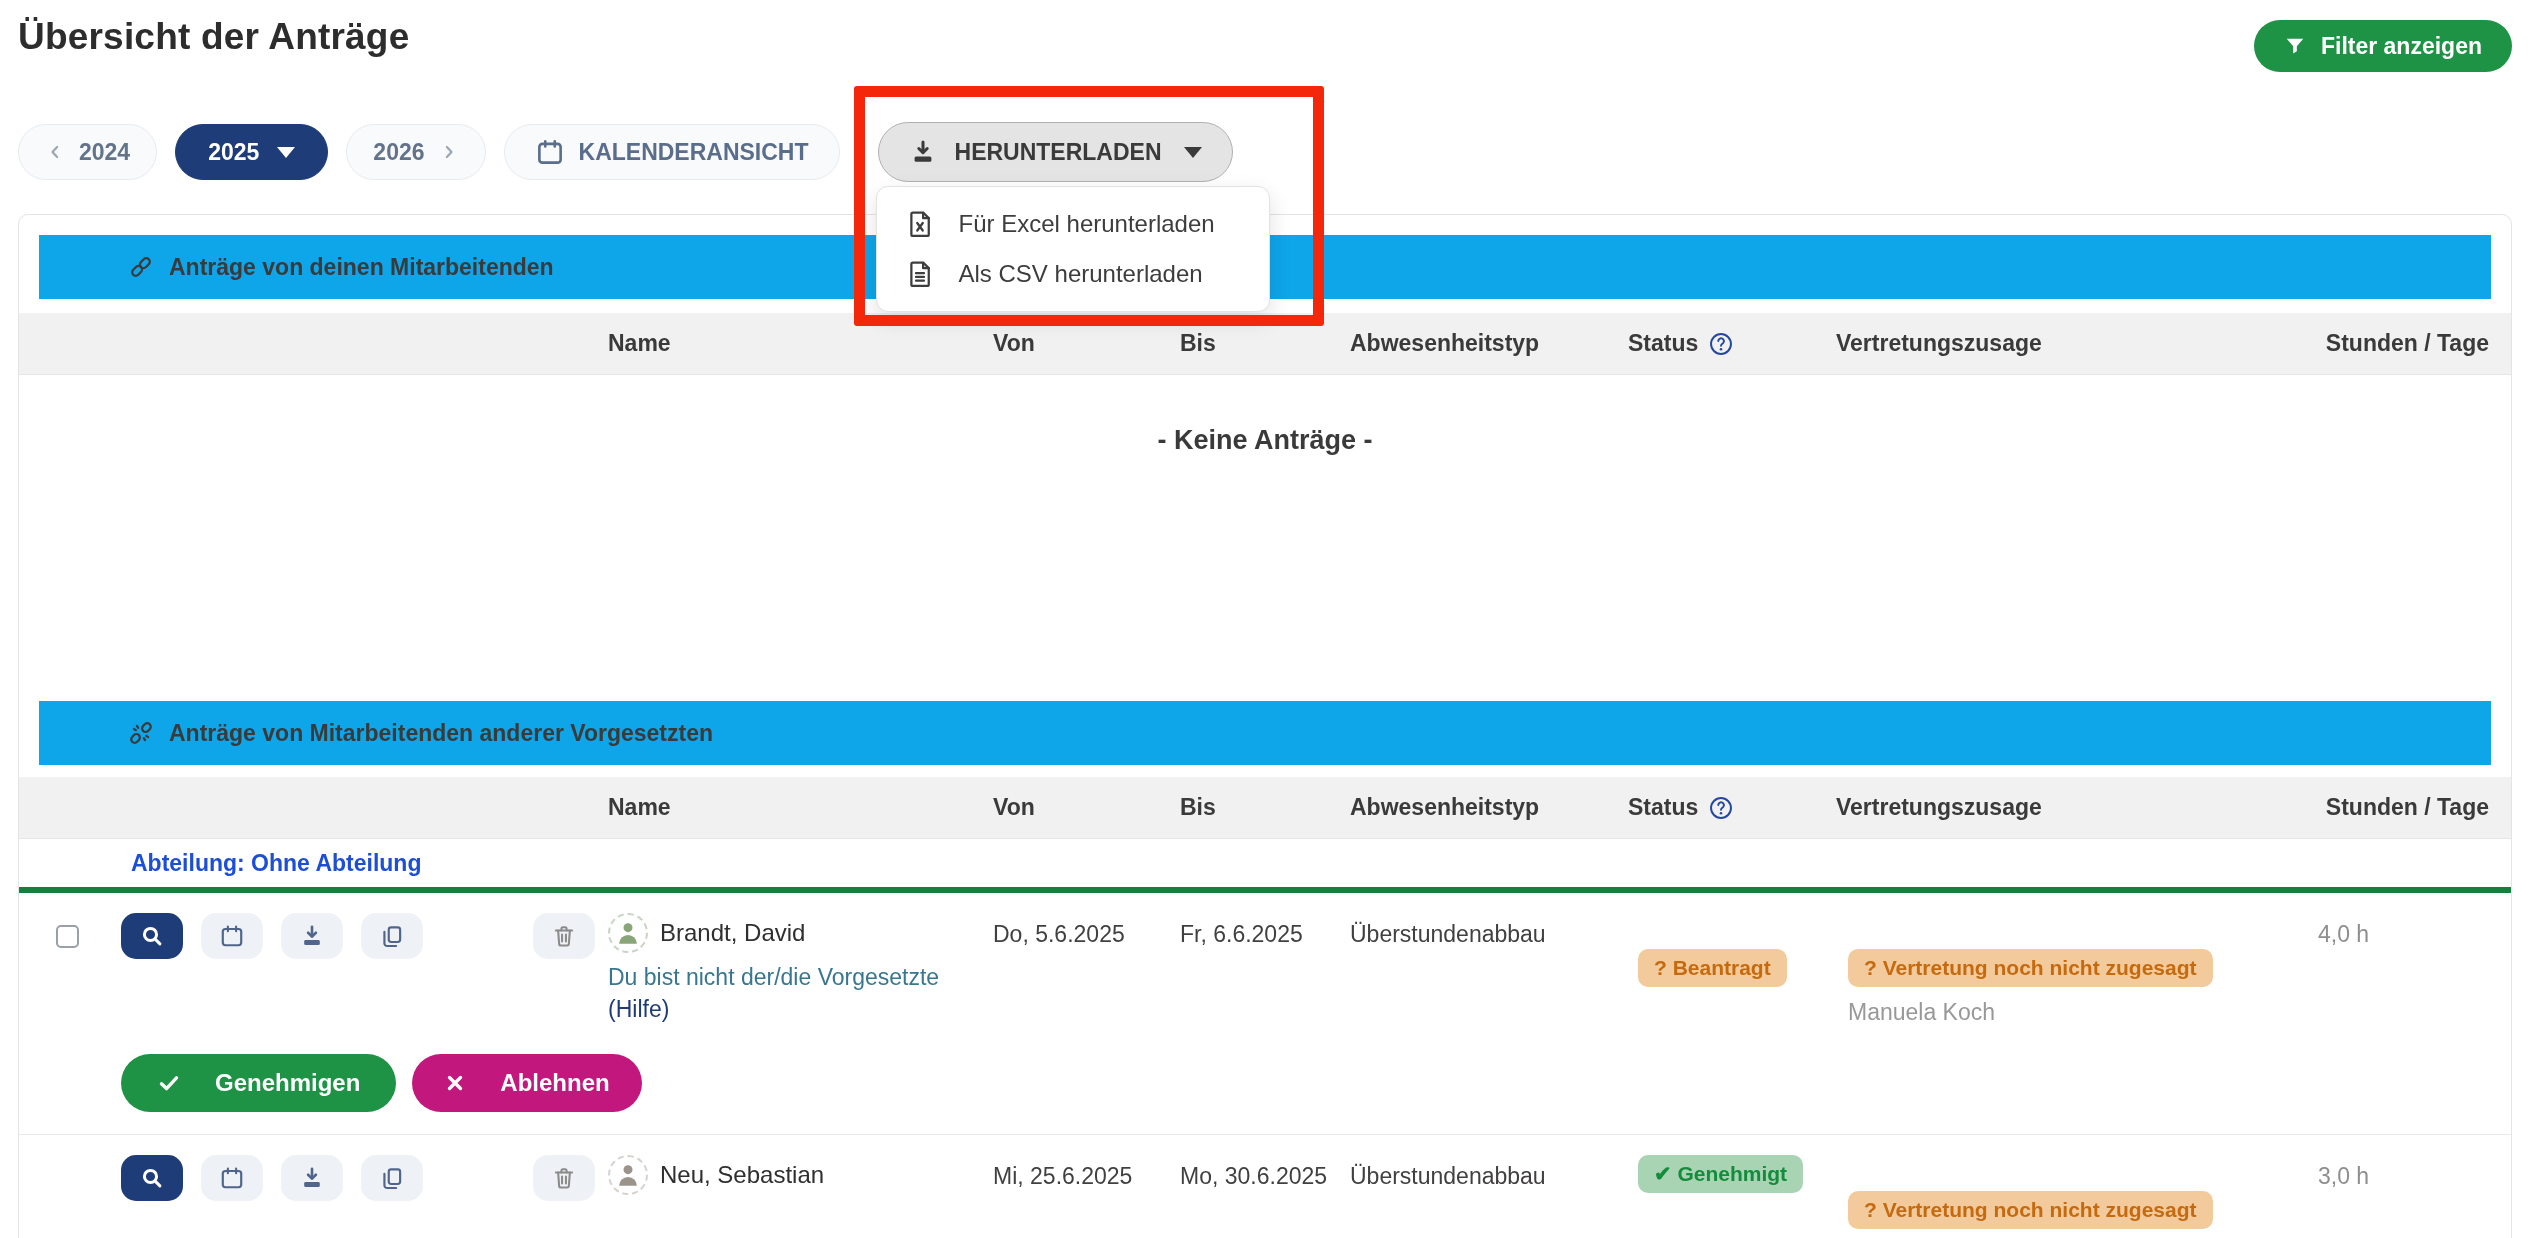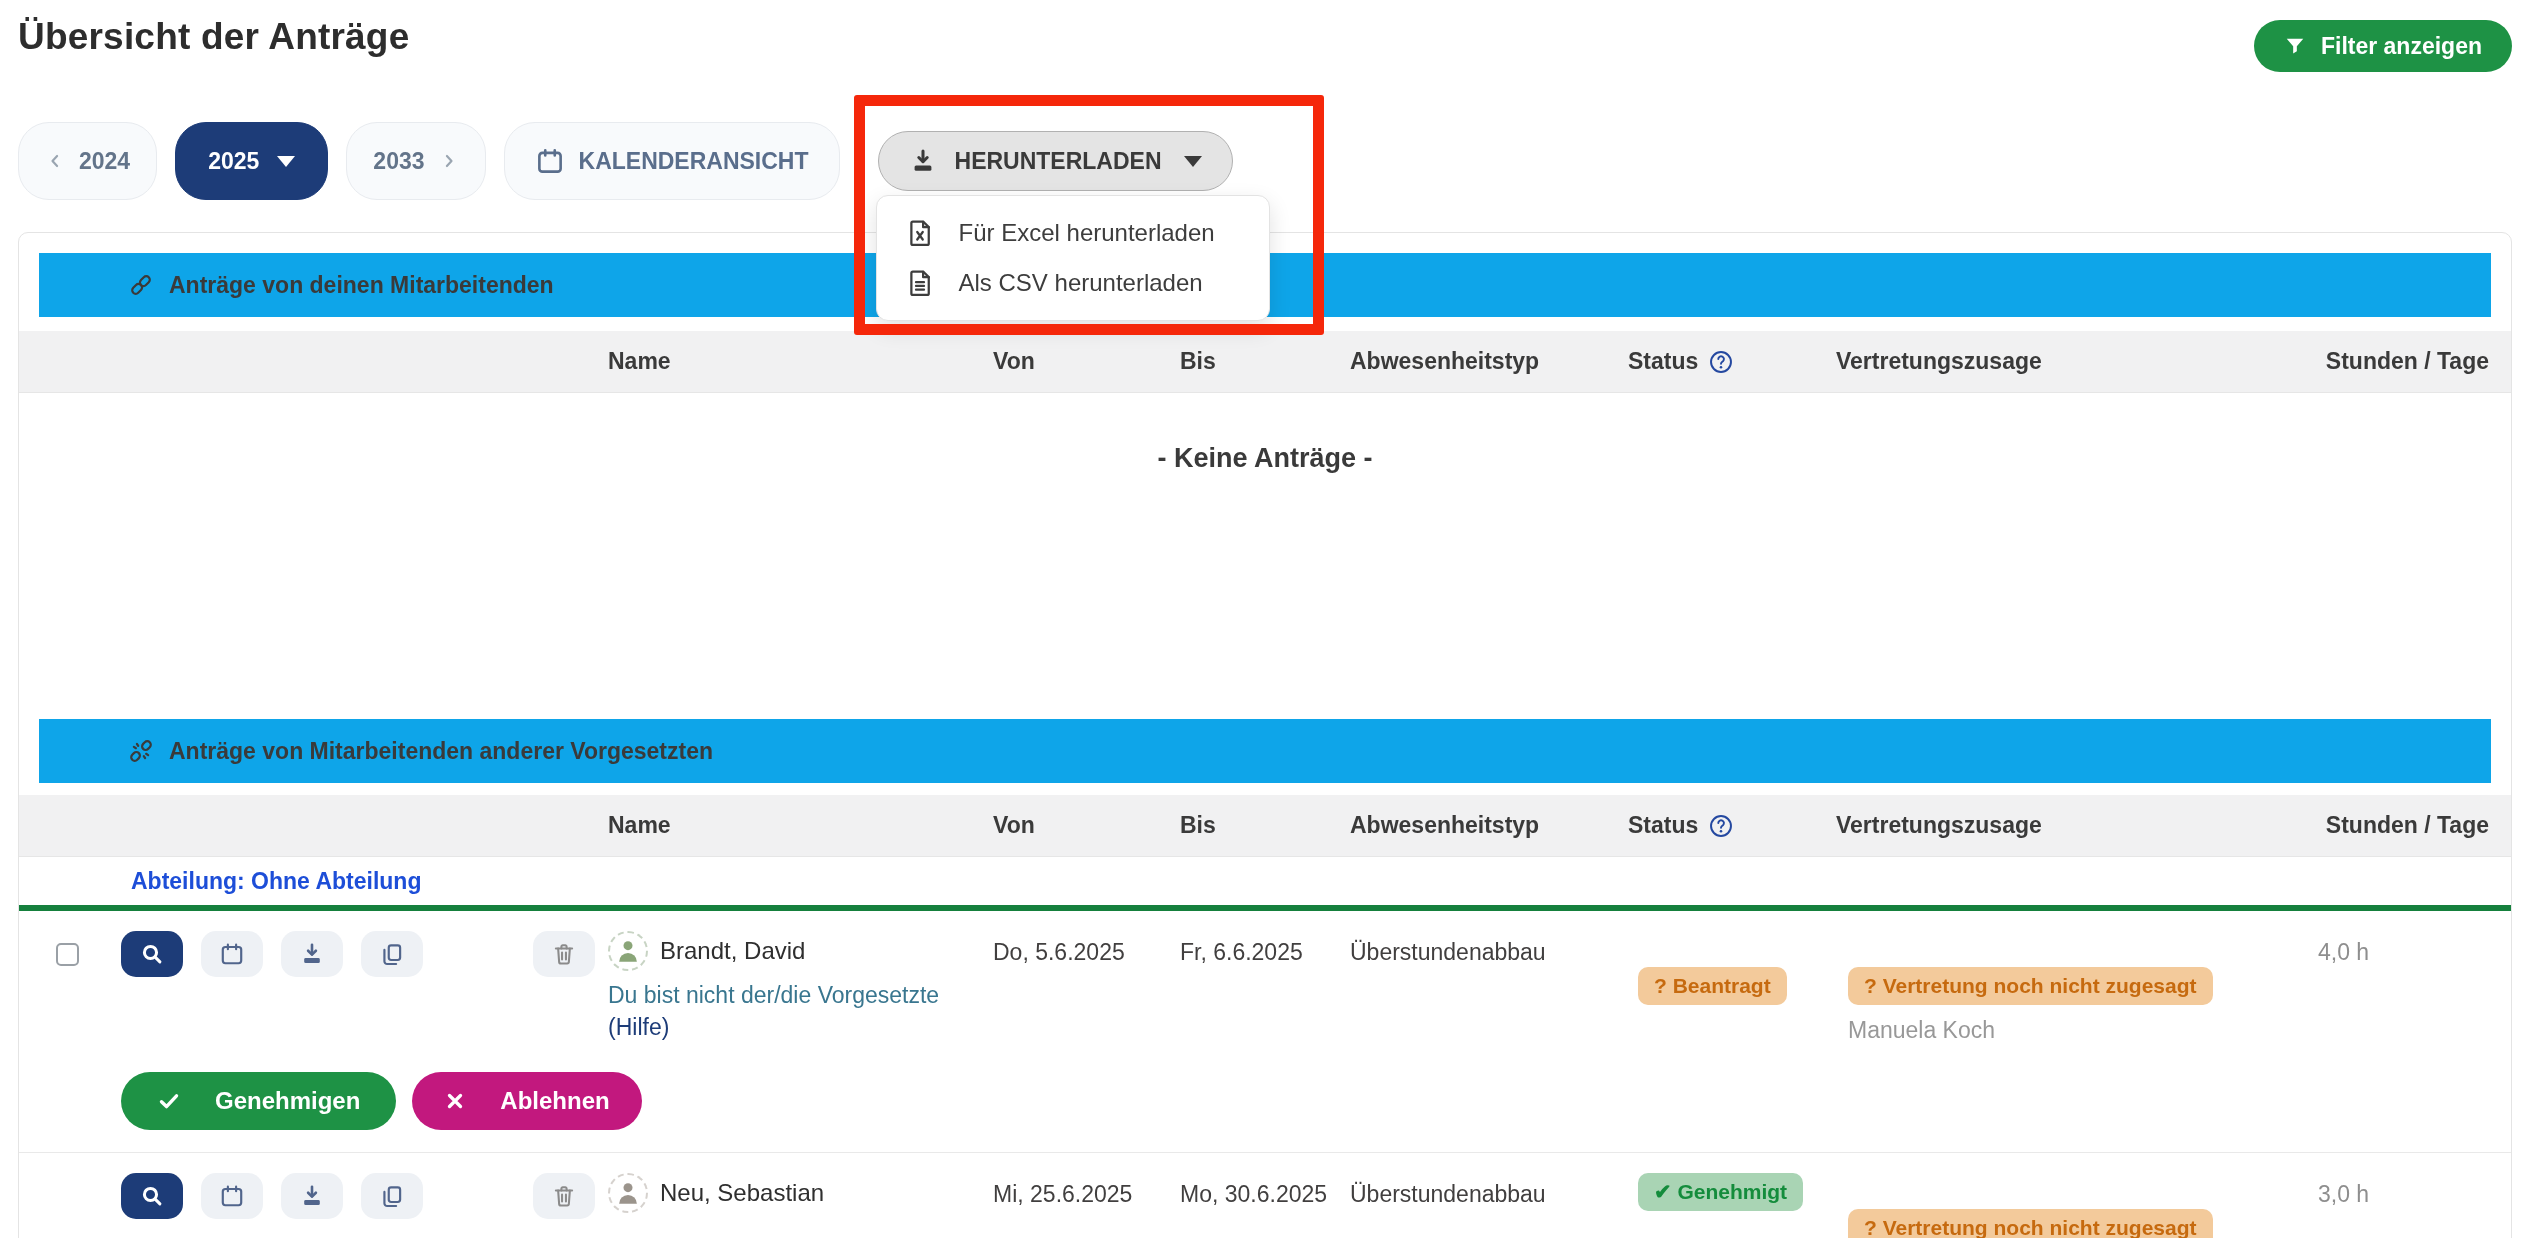--- a/index.html
+++ b/index.html
@@ -8,21 +8,21 @@
 
   
   .topbar { display:flex; justify-content:space-between; align-items:flex-start; padding:16px 18px 0 18px; }
   .page-title { font-size:37px; font-weight:700; color:#2d2d2d; letter-spacing:.2px; }
   .btn-filter { display:inline-flex; align-items:center; gap:15px; background:#1e9245; color:#fff;
                 border:none; height:52px; border-radius:26px; padding:0 30px; font-size:23px; font-weight:700;
                 margin-top:4px; cursor:pointer; font-family:inherit; }
 
   
   .toolbar { display:flex; align-items:center; gap:18px; margin:50px 0 0 18px; position:relative; }
-  .pill { display:inline-flex; align-items:center; gap:14px; height:78px; border-radius:31px;
+  .pill { display:inline-flex; align-items:center; gap:14px; height:56px; border-radius:31px;
           background:#f8fafc; border:1px solid #e8ebef; font-size:23px; font-weight:700; color:#63748a;
           padding:0 26px; cursor:pointer; font-family:inherit; }
   .pill .chev { width:20px; height:20px; color:#9aa5b1; }
   .pill.current { background:#1d3c78; border-color:#1d3c78; color:#ffffff; padding:0 32px; }
   .pill.cal { color:#5a6e8c; padding:0 30px; }
   .caret { width:0; height:0; border-left:9px solid transparent; border-right:9px solid transparent;
            border-top:11px solid currentColor; display:inline-block; margin-left:4px; }
 
   .dl-wrap { position:relative; margin-left:20px; }
   .dl-btn { display:inline-flex; align-items:center; gap:18px; height:60px; border-radius:30px;
@@ -109,21 +109,21 @@
       </svg>
     <span>2024</span>
   </button>
 
   <button class="pill current">
     <span>2025</span>
     <span class="caret"></span>
   </button>
 
   <button class="pill">
-    <span>2033</span>
+    <span>2026</span>
     <svg class="ic chev" viewBox="0 0 24 24">
         <polyline points="9.5 6 15 12 9.5 18" fill="none" stroke="currentColor" stroke-width="2.6" stroke-linecap="round" stroke-linejoin="round"></polyline>
       </svg>
   </button>
 
   <button class="pill cal">
     <svg class="ic" width="30" height="30" viewBox="0 0 24 24" fill="none" stroke="currentColor" stroke-width="2.1" stroke-linecap="round">
       <rect x="3.5" y="5.5" width="17" height="15" rx="2.4"></rect>
         <path d="M8.2 3.4v4.2M15.8 3.4v4.2"></path>
     </svg>

